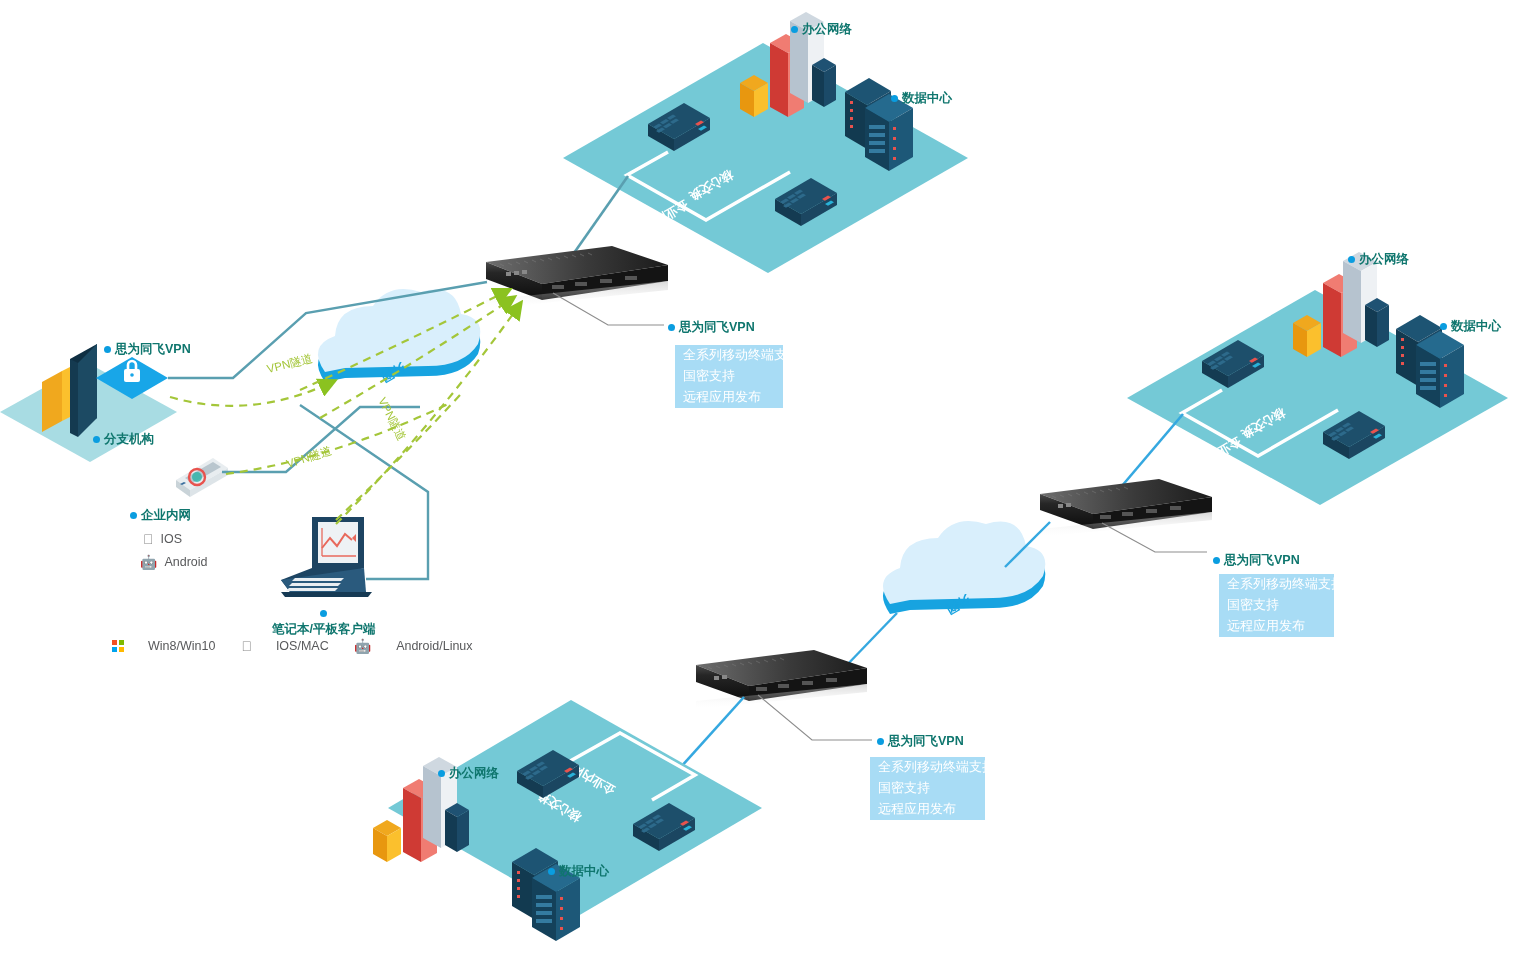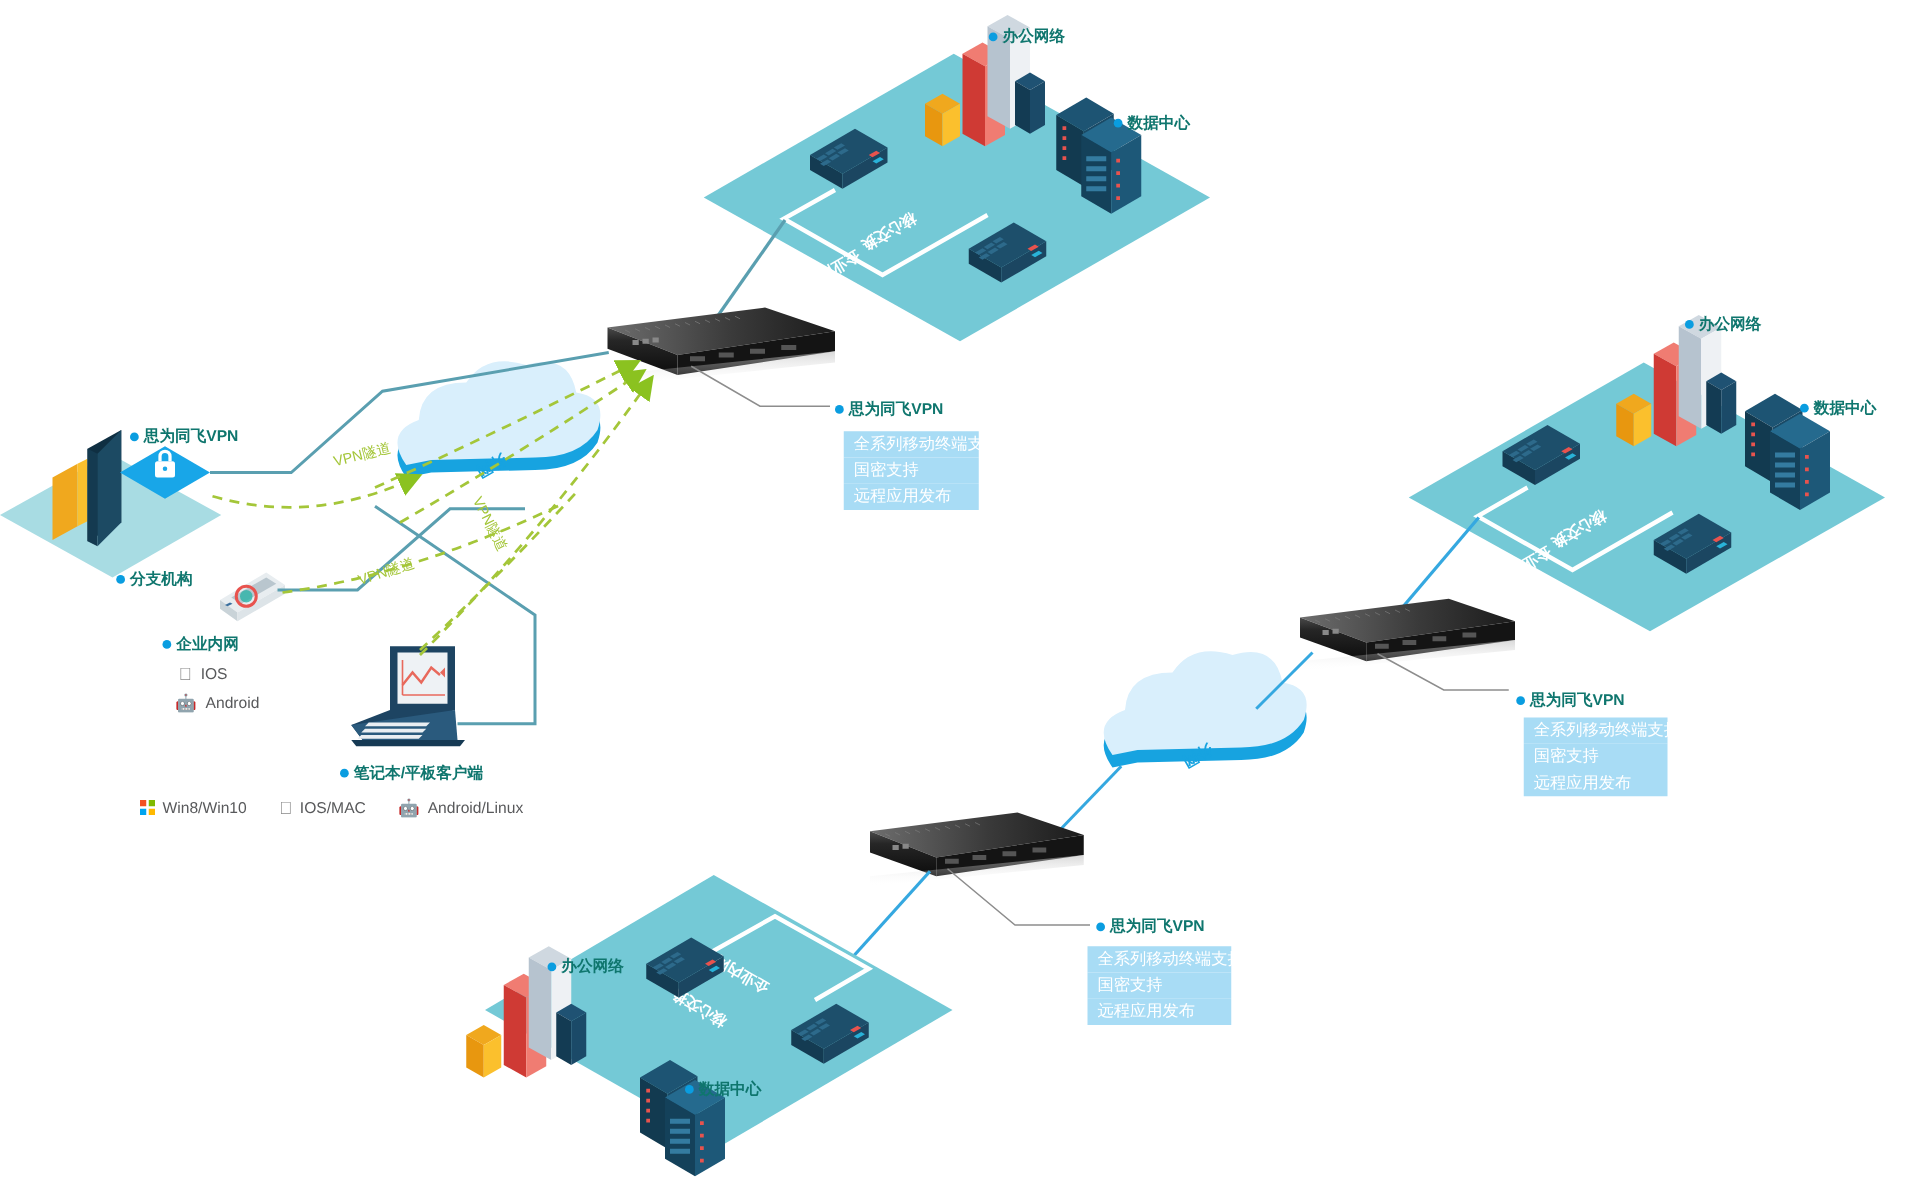--- a/index.html
+++ b/index.html
@@ -10,21 +10,21 @@
   .node-label { position:absolute; font-size:12.5px; font-weight:bold; color:#0f766e;
                 white-space:nowrap; display:flex; align-items:center; gap:4px; }
   .node-label .dot { width:7px; height:7px; border-radius:50%; background:#0a9de0; flex:0 0 auto; }
   .tag { position:absolute; background:#a8dcf5; color:#ffffff; font-size:13px;
          padding:3px 8px 4px 8px; white-space:nowrap; line-height:1.1; font-weight:500; }
   .os-item { position:absolute; font-size:12.5px; color:#58595b; display:flex;
              align-items:center; gap:7px; white-space:nowrap; }
   .os-item .glyph { font-size:14px; line-height:1; }
   .legend-row { position:absolute; display:flex; align-items:center; gap:26px;
                 font-size:12.5px; color:#58595b; white-space:nowrap; }
-  .legend-row .cell { display:flex; align-items:center; gap:6px; }
+  .legend-row .cell { display:flex; align-items:center; gap:24px; }
   .win-grid { width:12px; height:12px; display:grid; grid-template-columns:1fr 1fr;
               grid-template-rows:1fr 1fr; gap:1.5px; flex:0 0 auto; }
   .win-grid i { display:block; }
   .apple { color:#8a8a8a; font-size:14px; line-height:1; }
   .droid { color:#a4c639; font-size:14px; line-height:1; }
 </style>
 </head>
 <body>
 
 <div id="stage">
@@ -368,29 +368,29 @@
   <span>思为同飞VPN</span>
 </div>
 <div class="tag" style="left:870px; top:757px; width:115px;">全系列移动终端支持</div>
 <div class="tag" style="left:870px; top:778px; width:115px;">国密支持</div>
 <div class="tag" style="left:870px; top:799px; width:115px;">远程应用发布</div>
 
 <div class="node-label" style="left:104px; top:341px;">
   <span class="dot"></span>
   <span>思为同飞VPN</span>
 </div>
-<div class="node-label" style="left:93px; top:455px;">
+<div class="node-label" style="left:93px; top:431px;">
   <span class="dot"></span>
   <span>分支机构</span>
 </div>
 <div class="node-label" style="left:130px; top:507px;">
   <span class="dot"></span>
   <span>企业内网</span>
 </div>
-<div class="node-label" style="left:272px; top:610px;">
+<div class="node-label" style="left:272px; top:610px;flex-direction:column;">
   <span class="dot"></span>
   <span>笔记本/平板客户端</span>
 </div>
 
 <div class="os-item" style="left:143px; top:532px;">
   <span class="glyph apple"></span>
   <span>IOS</span>
 </div>
 <div class="os-item" style="left:140px; top:555px;">
   <span class="glyph droid">🤖</span>

